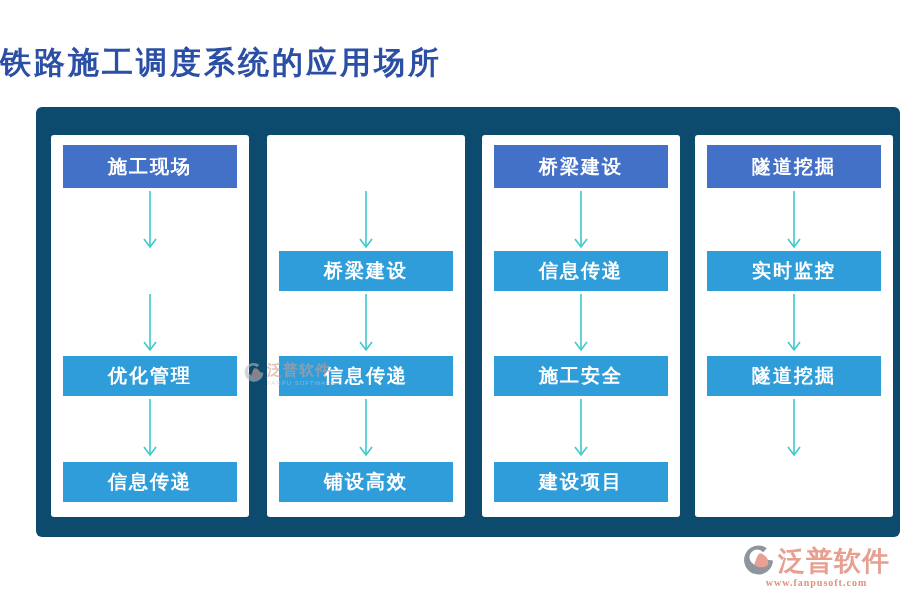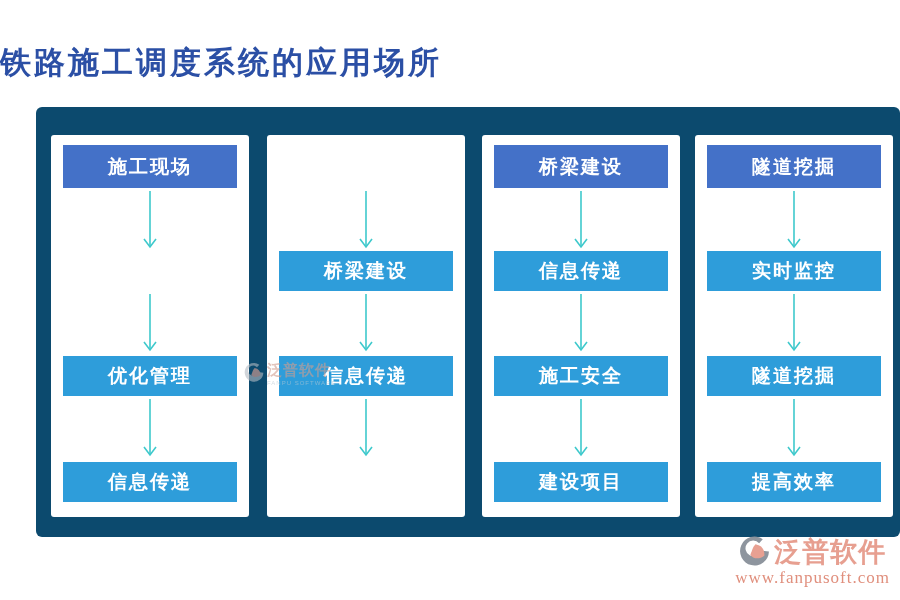--- a/index.html
+++ b/index.html
@@ -51,21 +51,21 @@
   
   .footer {
     position:absolute; right:10px; bottom:12px; display:flex;
     flex-direction:column; align-items:center;
   }
   .footer .f-row { display:flex; align-items:center; }
   .footer .f-name {
     font-size:27px; font-weight:bold; color:#e79f90; letter-spacing:1px; margin-left:4px;
   }
   .footer .f-url {
-    font-size:17px; font-weight:normal; color:#e08f7d; letter-spacing:1px; margin-top:-2px;
+    font-size:10px; font-weight:bold; color:#e08f7d; letter-spacing:1px; margin-top:-2px;
   }
 </style>
 </head>
 <body>
 
 <div class="title">铁路施工调度系统的应用场所</div>
 
 <div class="panel">
 
   <div class="card card1">
@@ -94,20 +94,21 @@
     <div class="box b1">桥梁建设</div>
     <div class="arrow a1"><svg width="16" height="58" viewBox="0 0 16 58">
           <line x1="8" y1="0" x2="8" y2="56"></line>
           <polyline points="2,48 8,56 14,48"></polyline>
         </svg></div>
     <div class="box b2">信息传递</div>
     <div class="arrow a2"><svg width="16" height="58" viewBox="0 0 16 58">
           <line x1="8" y1="0" x2="8" y2="56"></line>
           <polyline points="2,48 8,56 14,48"></polyline>
         </svg></div>
+    <div class="box b3">铺设高效</div>
   </div>
 
   <div class="card card3">
     <div class="box head b0">桥梁建设</div>
     <div class="arrow a0"><svg width="16" height="58" viewBox="0 0 16 58">
           <line x1="8" y1="0" x2="8" y2="56"></line>
           <polyline points="2,48 8,56 14,48"></polyline>
         </svg></div>
     <div class="box b1">信息传递</div>
     <div class="arrow a1"><svg width="16" height="58" viewBox="0 0 16 58">
@@ -131,21 +132,20 @@
     <div class="box b1">实时监控</div>
     <div class="arrow a1"><svg width="16" height="58" viewBox="0 0 16 58">
           <line x1="8" y1="0" x2="8" y2="56"></line>
           <polyline points="2,48 8,56 14,48"></polyline>
         </svg></div>
     <div class="box b2">隧道挖掘</div>
     <div class="arrow a2"><svg width="16" height="58" viewBox="0 0 16 58">
           <line x1="8" y1="0" x2="8" y2="56"></line>
           <polyline points="2,48 8,56 14,48"></polyline>
         </svg></div>
-    <div class="box b3">提高效率</div>
   </div>
 </div>
 
 <div class="watermark">
   <span>
     <svg width="20" height="20" viewBox="0 0 30 30">
       <path d="M23,4 A14,14 0 1 0 29,16 L21,15 A7.5,7.5 0 1 1 19.5,8 Z" fill="#b3bac2"></path>
       <path d="M16,9 C22,10 25,14 24.5,20 C20,24 13,23 11,19 C13,15 13,12 16,9 Z" fill="#e3a496"></path>
     </svg>
   </span>

